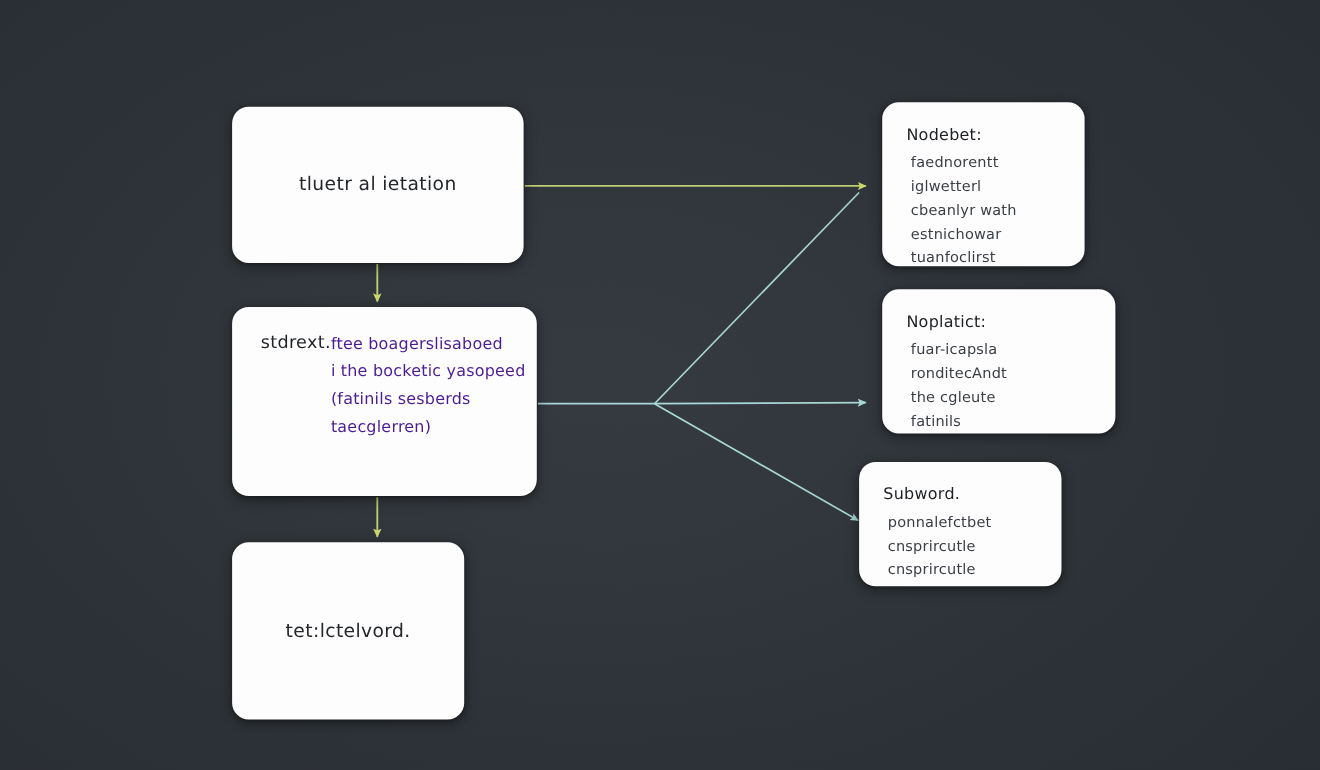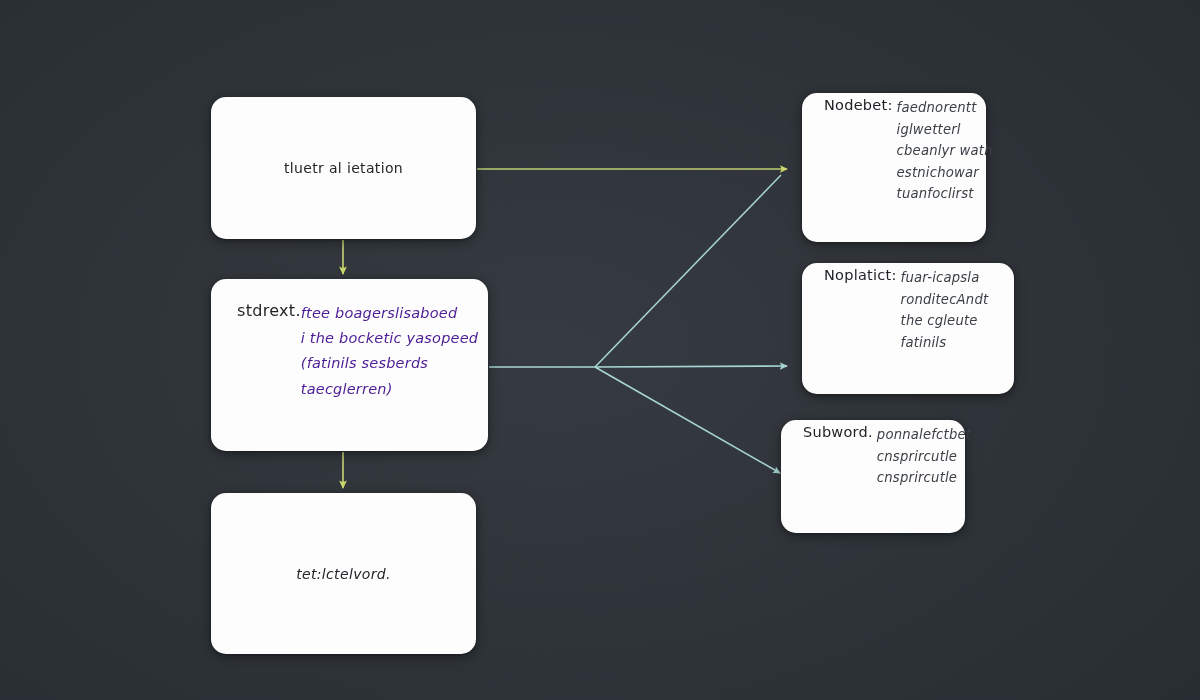--- a/index.html
+++ b/index.html
@@ -50,21 +50,21 @@
 
   
   .node.center-node {
     display: flex;
     align-items: center;
     justify-content: center;
     text-align: center;
   }
   .node-title-center {
     color: #23262a;
-    font-size: 14px;
+    font-size: 17px;
     letter-spacing: 0.35px;
     font-family: "DejaVu Sans", sans-serif;
   }
 
   
   .node.stack-node {
     display: flex;
     flex-direction: row;
     padding: 22px 26px 20px 26px;
   }
@@ -81,39 +81,39 @@
     font-size: 14.5px;
     line-height: 1.74;
     letter-spacing: 0.2px;
     text-align: left;
     font-family: "DejaVu Sans", sans-serif;
   }
 
   
   .node.list-node {
     display: flex;
-    flex-direction: row;
-    padding: 4px 20px 16px 22px;
+    flex-direction: column;
+    padding: 22px 20px 16px 22px;
   }
   .list-title {
     color: #1d2024;
     font-size: 14.5px;
     letter-spacing: 0.25px;
     margin-bottom: 7px;
     font-family: "DejaVu Sans", sans-serif;
   }
   .list-body {
     color: #3a3f45;
     font-size: 13.2px;
     line-height: 1.63;
     letter-spacing: 0.2px;
     padding-left: 4px;
     font-family: "DejaVu Sans", sans-serif;
   }
-  .body-line { display: block; white-space: nowrap; font-style: italic; }
+  .body-line { display: block; white-space: nowrap; }
 </style>
 </head>
 <body>
 
 <div id="canvas">
 
   <svg class="wires" viewBox="0 0 1200 700" xmlns="http://www.w3.org/2000/svg">
     <defs>
       <marker id="arrow-green" viewBox="0 0 10 10" refX="8.5" refY="5" markerWidth="5.2" markerHeight="5.2" orient="auto-start-reverse">
         <path d="M 0 0.6 L 9.6 5 L 0 9.4 L 2.1 5 Z" fill="#d2dd6e"></path>
@@ -145,21 +145,21 @@
   <div class="node stack-node" style="left:211px; top:279px; width:277px; height:172px;">
     <div class="stack-title">stdrext.</div>
     <div class="stack-body">
         <span class="body-line">ftee boagerslisaboed</span>
         <span class="body-line">i the bocketic yasopeed</span>
         <span class="body-line">(fatinils sesberds</span>
         <span class="body-line">taecglerren)</span>
       </div>
   </div>
 
-  <div class="node center-node" style="left:211px; top:493px; width:265px; height:161px;font-style:italic;">
+  <div class="node center-node" style="left:211px; top:493px; width:211px; height:161px;">
     <div class="node-title-center">tet:lctelvord.</div>
   </div>
 
   <div class="node list-node" style="left:802px; top:93px; width:184px; height:149px;">
     <div class="list-title">Nodebet:</div>
     <div class="list-body">
         <span class="body-line">faednorentt</span>
         <span class="body-line">iglwetterl</span>
         <span class="body-line">cbeanlyr wath</span>
         <span class="body-line">estnichowar</span>

